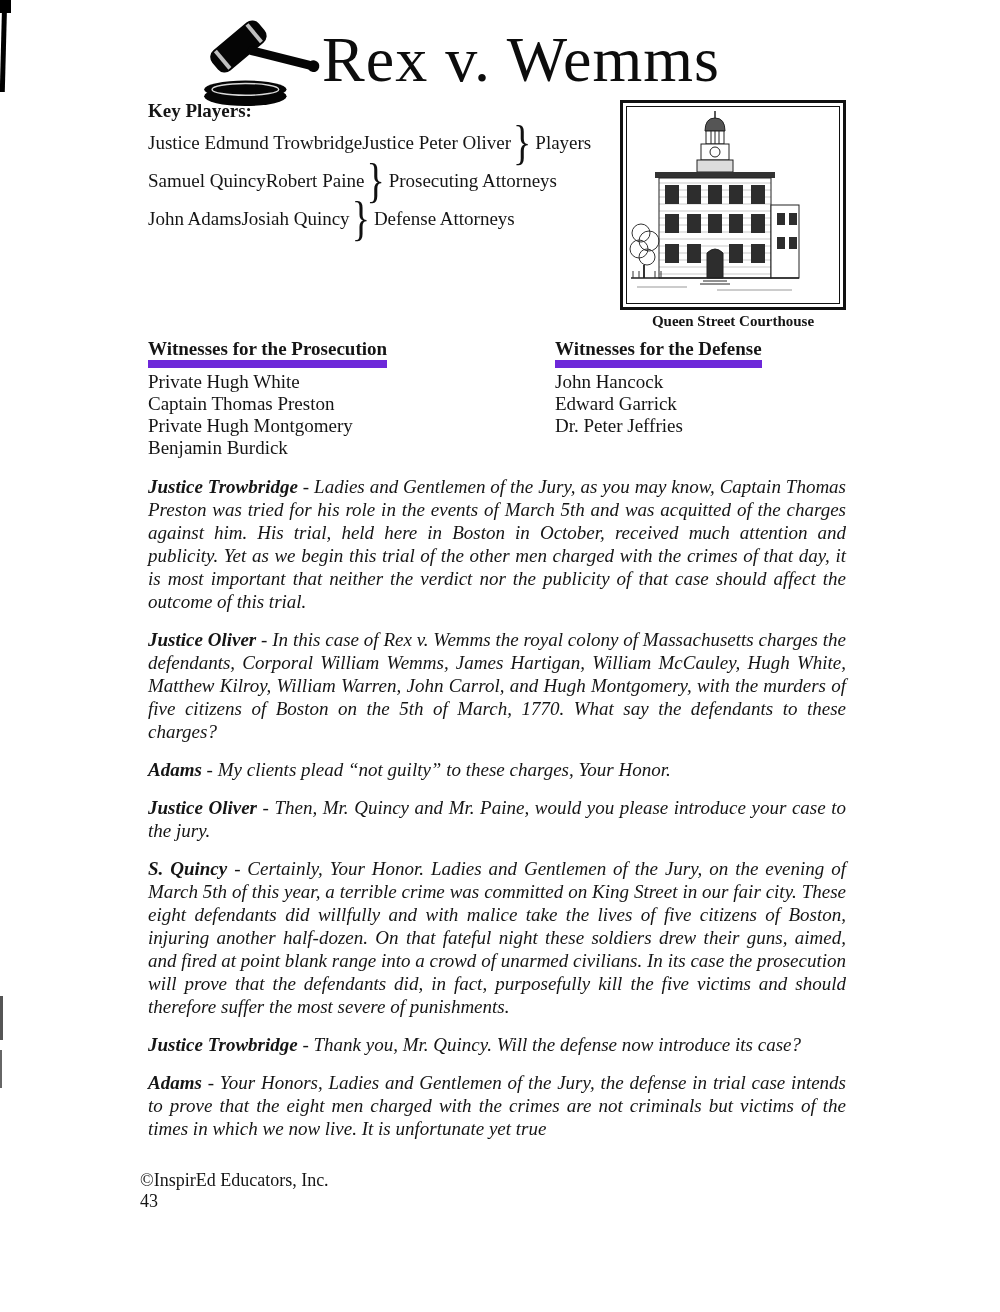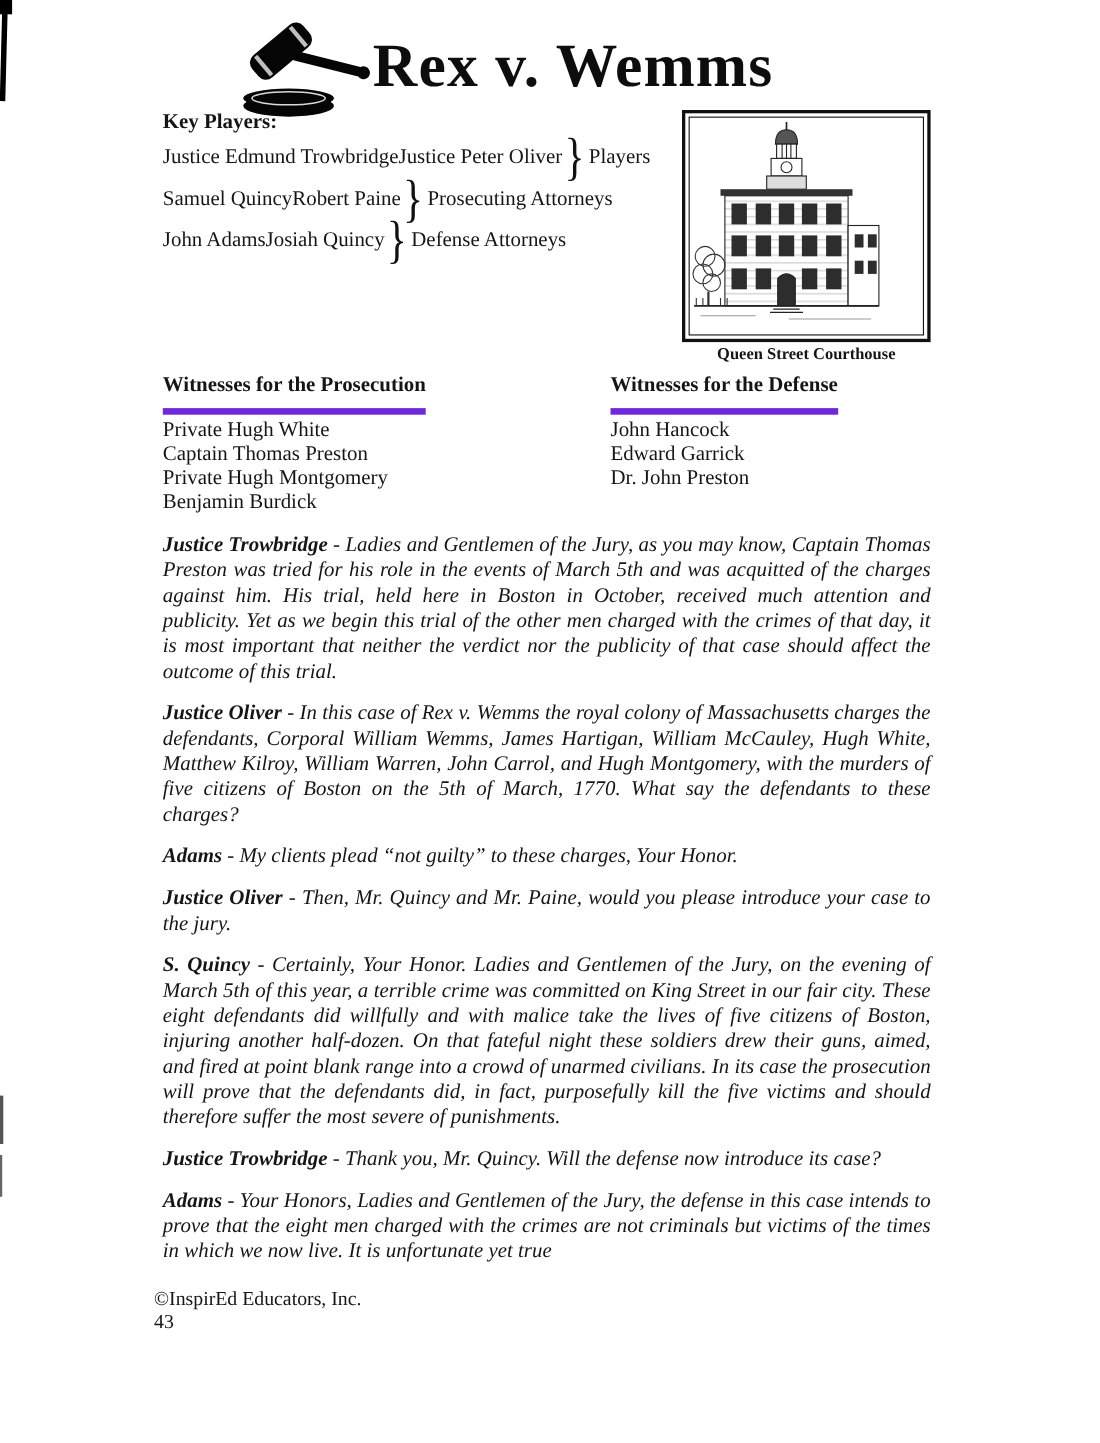--- a/index.html
+++ b/index.html
@@ -19,21 +19,21 @@
   .a-mid2{left:0;top:1050px;width:2px;height:38px;background:#666;}
 
   
   .header{
     display:flex;align-items:center;justify-content:center;
     padding-top:6px;height:108px;
     transform:translateX(-40px);
   }
   .gavel{flex:0 0 auto;margin-right:-6px;}
   .title{
-    font-size:56px;font-weight:bold;letter-spacing:1px;
+    font-size:64px;font-weight:normal;letter-spacing:1px;
     color:#0d0d0d;margin:0;line-height:1;
   }
 
   
   .top-grid{
     display:flex;align-items:flex-start;
     padding:0 154px 0 148px;
     margin-top:-14px;
   }
   .key-players{flex:1 1 auto;}
@@ -56,22 +56,22 @@
   }
 
   
   .witnesses{
     display:flex;padding:0 154px 0 148px;margin-top:8px;
   }
   .wit-col{flex:0 0 auto;}
   .wit-col.pros{width:407px;}
   .wit-heading{
     font-weight:bold;font-size:19px;line-height:22px;
-    display:inline-block;border-bottom:6px solid #6d28d9;
-    padding-bottom:10px;margin-bottom:3px;white-space:nowrap;
+    display:inline-block;border-bottom:8px solid #6d28d9;
+    padding-bottom:0;margin-bottom:3px;white-space:nowrap;
   }
   .wit-name{font-size:19px;line-height:22px;white-space:nowrap;}
 
   
   .dialogue{padding:0 154px 0 148px;margin-top:16px;}
   .para{
     font-size:19px;line-height:23px;text-align:justify;
     margin:0 0 15px 0;
     font-style:italic;
   }
@@ -232,32 +232,32 @@
       <span class="wit-heading">Witnesses for the Prosecution</span>
       <div class="wit-name">Private Hugh White</div>
       <div class="wit-name">Captain Thomas Preston</div>
       <div class="wit-name">Private Hugh Montgomery</div>
       <div class="wit-name">Benjamin Burdick</div>
     </div>
     <div class="wit-col">
       <span class="wit-heading">Witnesses for the Defense</span>
       <div class="wit-name">John Hancock</div>
       <div class="wit-name">Edward Garrick</div>
-      <div class="wit-name">Dr. John Preston</div>
+      <div class="wit-name">Dr. Peter Jeffries</div>
     </div>
   </div>
 
   <main class="dialogue">
     <p class="para"><span class="speaker">Justice Trowbridge</span> <span>- Ladies and Gentlemen of the Jury, as you may know, Captain Thomas Preston was tried for his role in the events of March 5th and was acquitted of the charges against him. His trial, held here in Boston in October, received much attention and publicity. Yet as we begin this trial of the other men charged with the crimes of that day, it is most important that neither the verdict nor the publicity of that case should affect the outcome of this trial.</span></p>
     <p class="para"><span class="speaker">Justice Oliver</span> <span>- In this case of Rex v. Wemms the royal colony of Massachusetts charges the defendants, Corporal William Wemms, James Hartigan, William McCauley, Hugh White, Matthew Kilroy, William Warren, John Carrol, and Hugh Montgomery, with the murders of five citizens of Boston on the 5th of March, 1770.  What say the defendants to these charges?</span></p>
     <p class="para"><span class="speaker">Adams</span> <span>- My clients plead “not guilty” to these charges, Your Honor.</span></p>
     <p class="para"><span class="speaker">Justice Oliver</span> <span>- Then, Mr. Quincy and Mr. Paine, would you please introduce your case to the jury.</span></p>
     <p class="para"><span class="speaker">S. Quincy</span> <span>- Certainly, Your Honor. Ladies and Gentlemen of the Jury, on the evening of March 5th of this year, a terrible crime was committed on King Street in our fair city. These eight defendants did willfully and with malice take the lives of five citizens of Boston, injuring another half-dozen. On that fateful night these soldiers drew their guns, aimed, and fired at point blank range into a crowd of unarmed civilians. In its case the prosecution will prove that the defendants did, in fact, purposefully kill the five victims and should therefore suffer the most severe of punishments.</span></p>
     <p class="para"><span class="speaker">Justice Trowbridge</span> <span>- Thank you, Mr. Quincy. Will the defense now introduce its case?</span></p>
-    <p class="para"><span class="speaker">Adams</span> <span>- Your Honors, Ladies and Gentlemen of the Jury, the defense in this case intends to prove that the eight men charged with the crimes are not criminals but victims of the times in which we now live. It is unfortunate yet true</span></p>
+    <p class="para"><span class="speaker">Adams</span> <span>- Your Honors, Ladies and Gentlemen of the Jury, the defense in trial case intends to prove that the eight men charged with the crimes are not criminals but victims of the times in which we now live. It is unfortunate yet true</span></p>
   </main>
 
   <div class="footer">
     <span>©InspirEd Educators, Inc.</span>
     <span class="page-num">43</span>
   </div>
 
 </div>
 
 </body></html>

